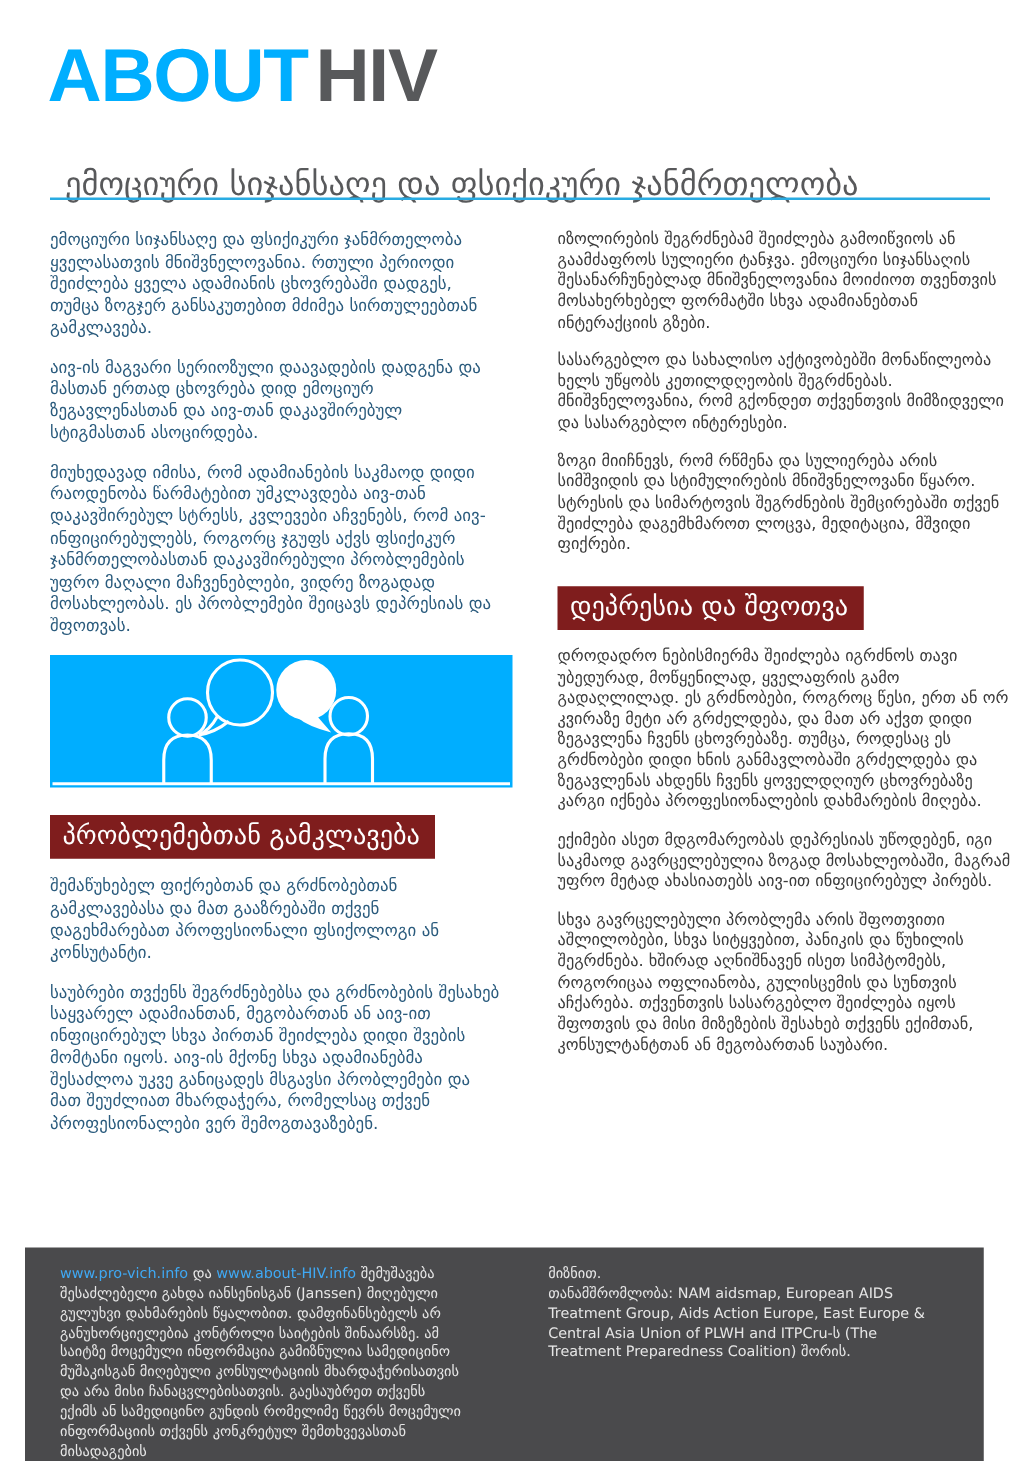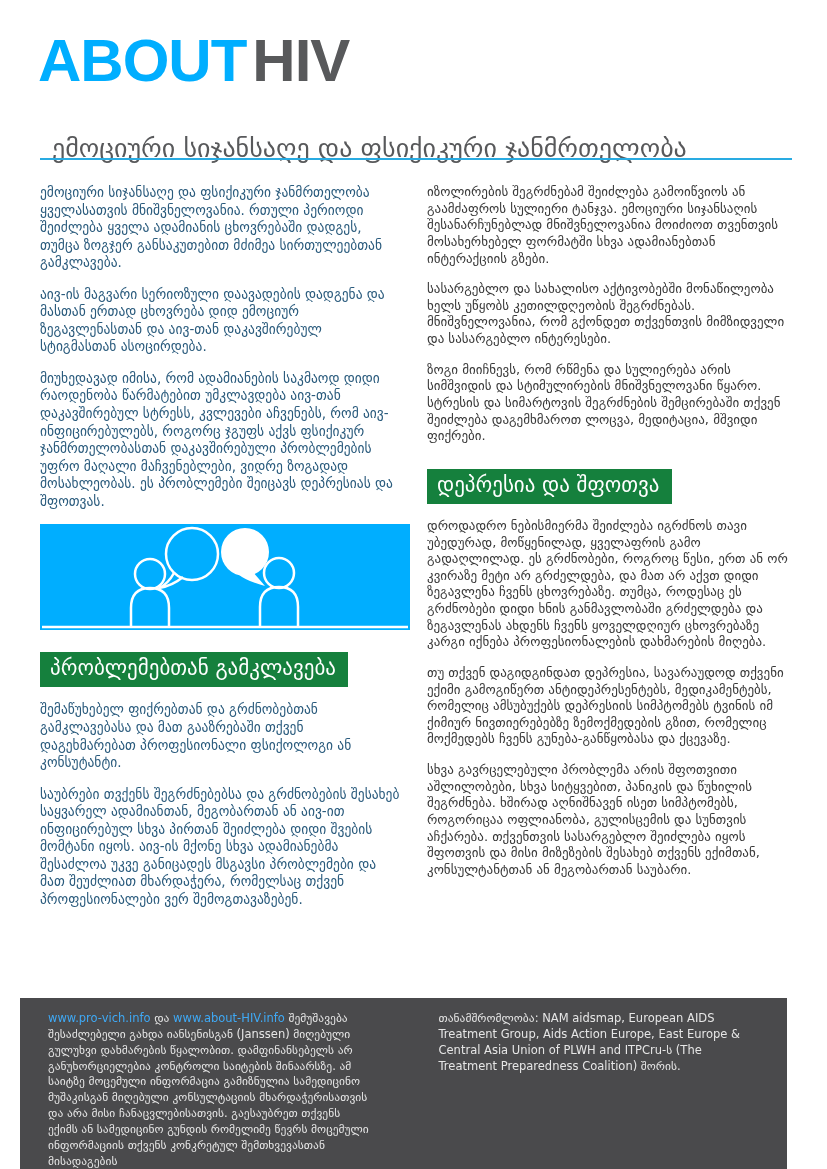--- a/index.html
+++ b/index.html
@@ -18,24 +18,24 @@
   .subtitle{
     position:absolute;left:40px;top:122px;margin:12px;width:752px;
     font-size:26px;font-weight:normal;color:#58595B;line-height:1.15;
   }
   .subtitle-rule{
     position:absolute;left:40px;top:158px;width:752px;height:2px;background:#29ABE2;
   }
   
   .col{position:absolute;top:184px;}
   .col-left{left:40px;width:360px;color:#2A5B7D;font-size:13.5px;line-height:1.3;}
-  .col-right{left:427px;width:364px;color:#3A3A3A;font-size:13px;line-height:1.28;}
+  .col-right{left:446px;width:364px;color:#3A3A3A;font-size:13px;line-height:1.28;}
   .col p{margin:0 0 14px 0;}
   .section-header{
-    display:inline-block;background:#15803d;color:#ffffff;
+    display:inline-block;background:#7f1d1d;color:#ffffff;
     font-size:21px;line-height:1.2;padding:4px 12px 6px 10px;margin:4px 0 14px 0;
   }
   .col-right .section-header{margin-top:10px;}
   
   .illustration{
     width:370px;height:106px;background:#00AEFF;margin:12px 0 18px 0;position:relative;
   }
   .illustration svg{display:block;}
   
   .footer{
@@ -88,26 +88,27 @@
     <p>საუბრები თვქენს შეგრძნებებსა და გრძნობების შესახებ საყვარელ ადამიანთან, მეგობართან ან აივ-ით ინფიცირებულ სხვა პირთან შეიძლება დიდი შვების მომტანი იყოს. აივ-ის მქონე სხვა ადამიანებმა შესაძლოა უკვე განიცადეს მსგავსი პრობლემები და მათ შეუძლიათ მხარდაჭერა, რომელსაც თქვენ პროფესიონალები ვერ შემოგთავაზებენ.</p>
   </section>
 
   <section class="col col-right">
     <p>იზოლირების შეგრძნებამ შეიძლება გამოიწვიოს ან გაამძაფროს სულიერი ტანჯვა. ემოციური სიჯანსაღის შესანარჩუნებლად მნიშვნელოვანია მოიძიოთ თვენთვის მოსახერხებელ ფორმატში სხვა ადამიანებთან ინტერაქციის გზები.</p>
     <p>სასარგებლო და სახალისო აქტივობებში მონაწილეობა ხელს უწყობს კეთილდღეობის შეგრძნებას. მნიშვნელოვანია, რომ გქონდეთ თქვენთვის მიმზიდველი და სასარგებლო ინტერესები.</p>
     <p>ზოგი მიიჩნევს, რომ რწმენა და სულიერება არის სიმშვიდის და სტიმულირების მნიშვნელოვანი წყარო. სტრესის და სიმარტოვის შეგრძნების შემცირებაში თქვენ შეიძლება დაგემხმაროთ ლოცვა, მედიტაცია, მშვიდი ფიქრები.</p>
 
     <div class="section-header">დეპრესია და შფოთვა</div>
     <p>დროდადრო ნებისმიერმა შეიძლება იგრძნოს თავი უბედურად, მოწყენილად, ყველაფრის გამო გადაღლილად. ეს გრძნობები, როგროც წესი, ერთ ან ორ კვირაზე მეტი არ გრძელდება, და მათ არ აქვთ დიდი ზეგავლენა ჩვენს ცხოვრებაზე. თუმცა, როდესაც ეს გრძნობები დიდი ხნის განმავლობაში გრძელდება და ზეგავლენას ახდენს ჩვენს ყოველდღიურ ცხოვრებაზე კარგი იქნება პროფესიონალების დახმარების მიღება.</p>
-    <p>თუ თქვენ დაგიდგინდათ დეპრესია, სავარაუდოდ თქვენი ექიმი გამოგიწერთ ანტიდეპრესენტებს, მედიკამენტებს, რომელიც ამსუბუქებს დეპრესიის სიმპტომებს ტვინის იმ ქიმიურ ნივთიერებებზე ზემოქმედების გზით, რომელიც მოქმედებს ჩვენს გუნება-განწყობასა და ქცევაზე.</p>
+    <p>ექიმები ასეთ მდგომარეობას დეპრესიას უწოდებენ,  იგი საკმაოდ გავრცელებულია ზოგად მოსახლეობაში, მაგრამ უფრო მეტად ახასიათებს აივ-ით ინფიცირებულ პირებს.</p>
     <p>სხვა გავრცელებული პრობლემა არის შფოთვითი აშლილობები, სხვა სიტყვებით, პანიკის და წუხილის შეგრძნება. ხშირად აღნიშნავენ ისეთ სიმპტომებს, როგორიცაა ოფლიანობა, გულისცემის და სუნთვის აჩქარება. თქვენთვის სასარგებლო შეიძლება იყოს შფოთვის და მისი მიზეზების შესახებ თქვენს ექიმთან, კონსულტანტთან ან მეგობართან საუბარი.</p>
   </section>
 
   <footer class="footer">
     <div class="f-col">
       <p><a href="#">www.pro-vich.info</a><span> და </span><a href="#">www.about-HIV.info</a><span> შემუშავება შესაძლებელი გახდა იანსენისგან (Janssen) მიღებული გულუხვი დახმარების წყალობით. დამფინანსებელს არ განუხორციელებია კონტროლი საიტების შინაარსზე.  ამ საიტზე მოცემული  ინფორმაცია გამიზნულია სამედიცინო მუშაკისგან  მიღებული კონსულტაციის მხარდაჭერისათვის  და არა მისი ჩანაცვლებისათვის. გაესაუბრეთ თქვენს ექიმს ან სამედიცინო გუნდის რომელიმე წევრს მოცემული ინფორმაციის თქვენს კონკრეტულ შემთხვევასთან  მისადაგების</span></p>
     </div>
     <div class="f-col">
+      <p>მიზნით.</p>
       <p>თანამშრომლობა: NAM aidsmap, European AIDS Treatment Group, Aids Action Europe, East Europe &amp; Central Asia Union of PLWH and ITPCru-ს (The Treatment Preparedness Coalition) შორის.</p>
     </div>
   </footer>
 
 </div>
 
 </body></html>

